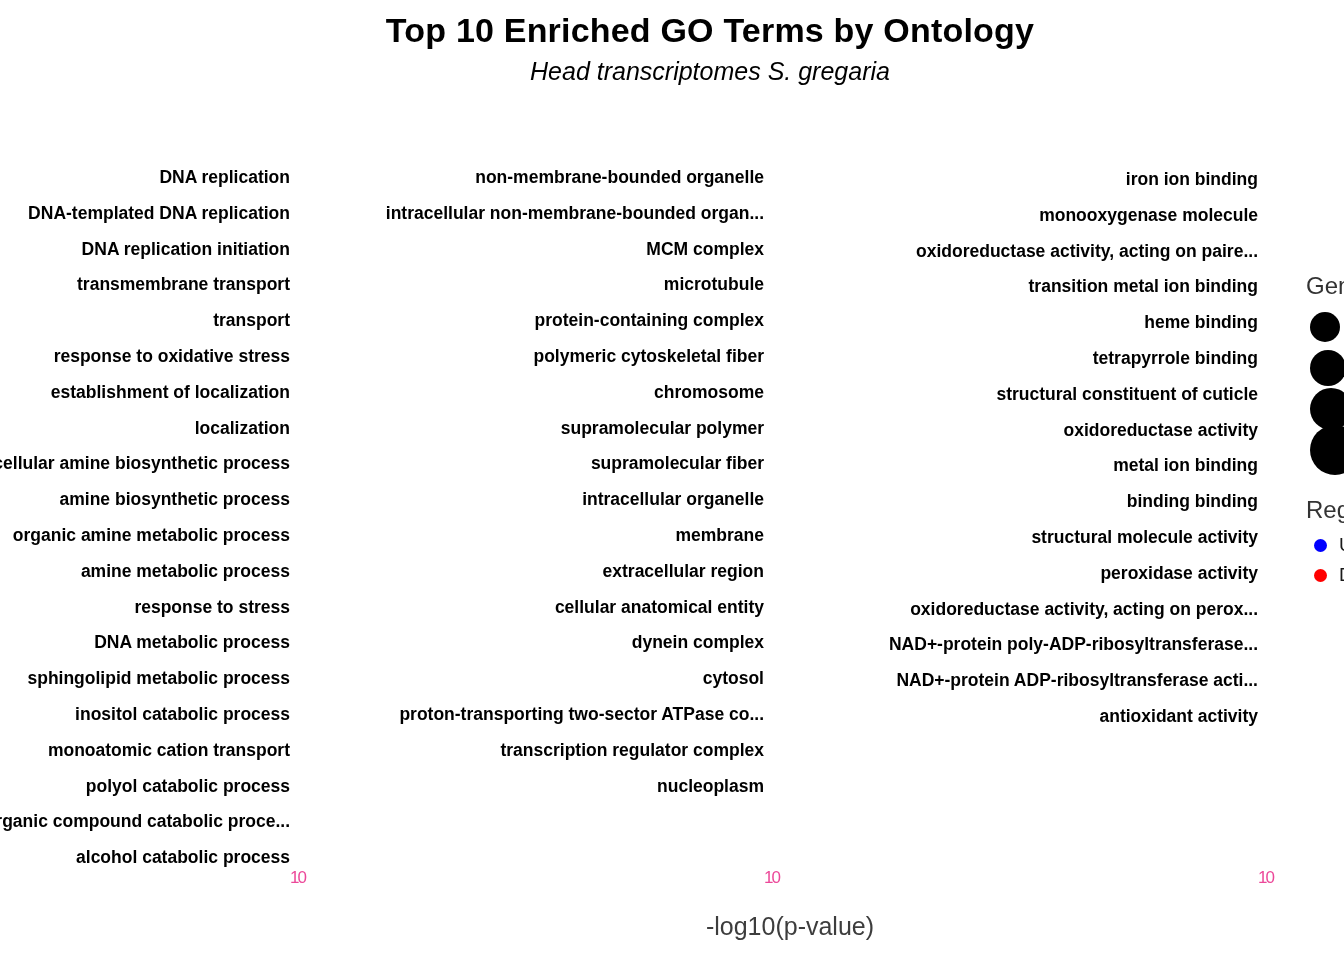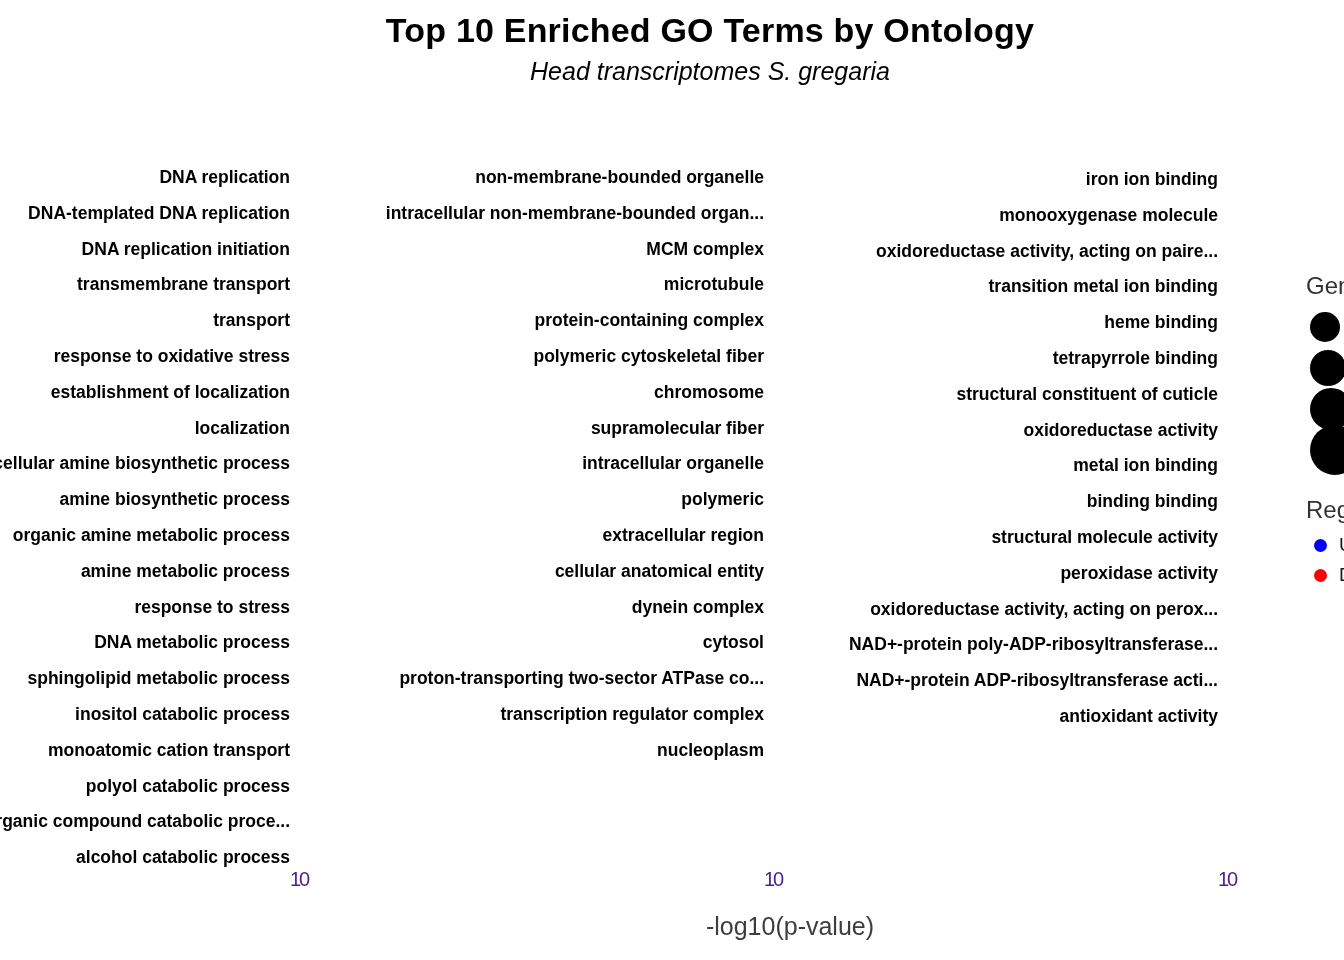--- a/index.html
+++ b/index.html
@@ -38,21 +38,21 @@
   }
 
   
   .panel {
     position: absolute;
     top: 160px;
     height: 712px;
   }
   #panel-bp { left: -120px;  width: 412px; }
   #panel-cc { left: 276px;   width: 490px; }
-  #panel-mf { left: 742px;   width: 478px; }
+  #panel-mf { left: 782px;   width: 478px; }
 
   .term-list {
     position: absolute;
     left: 0;
     top: 0;
     right: 0;
   }
   .term-row {
     height: 35.8px;
     line-height: 35.8px;
@@ -67,22 +67,22 @@
   
   .axis-row {
     position: absolute;
     bottom: -16px;
     right: 0;
     width: 100%;
     height: 20px;
   }
   .tick-label {
     position: absolute;
-    font-size: 20px;
-    color: #4c1d95;
+    font-size: 17px;
+    color: #ec4899;
     font-weight: normal;
     letter-spacing: -2px;
   }
 
   
   #x-axis-label {
     position: absolute;
     top: 912px;
     left: 0;
     width: 1580px;
@@ -175,23 +175,24 @@
 
 <div class="panel" id="panel-cc">
   <div class="term-list">
     <div class="term-row">non-membrane-bounded organelle</div>
     <div class="term-row">intracellular non-membrane-bounded organ...</div>
     <div class="term-row">MCM complex</div>
     <div class="term-row">microtubule</div>
     <div class="term-row">protein-containing complex</div>
     <div class="term-row">polymeric cytoskeletal fiber</div>
     <div class="term-row">chromosome</div>
+    <div class="term-row">supramolecular polymer</div>
     <div class="term-row">supramolecular fiber</div>
     <div class="term-row">intracellular organelle</div>
-    <div class="term-row">polymeric</div>
+    <div class="term-row">membrane</div>
     <div class="term-row">extracellular region</div>
     <div class="term-row">cellular anatomical entity</div>
     <div class="term-row">dynein complex</div>
     <div class="term-row">cytosol</div>
     <div class="term-row">proton-transporting two-sector ATPase co...</div>
     <div class="term-row">transcription regulator complex</div>
     <div class="term-row">nucleoplasm</div>
   </div>
   <div class="axis-row">
     <span class="tick-label" style="left:488px;">10</span>

